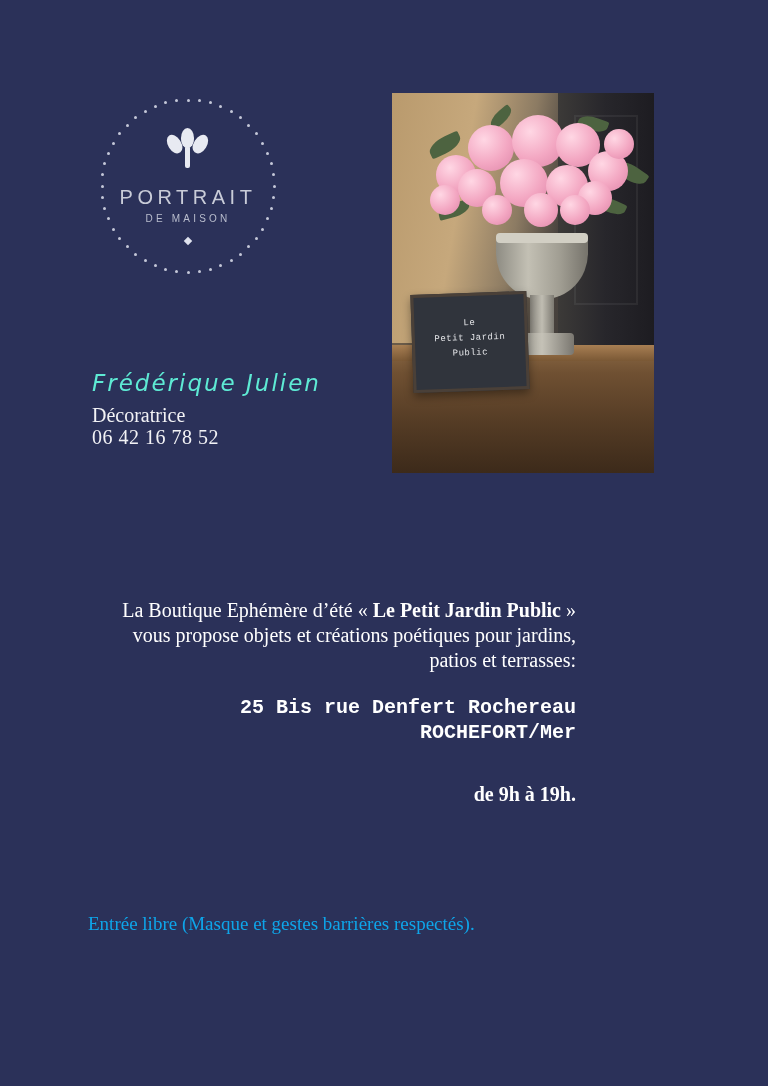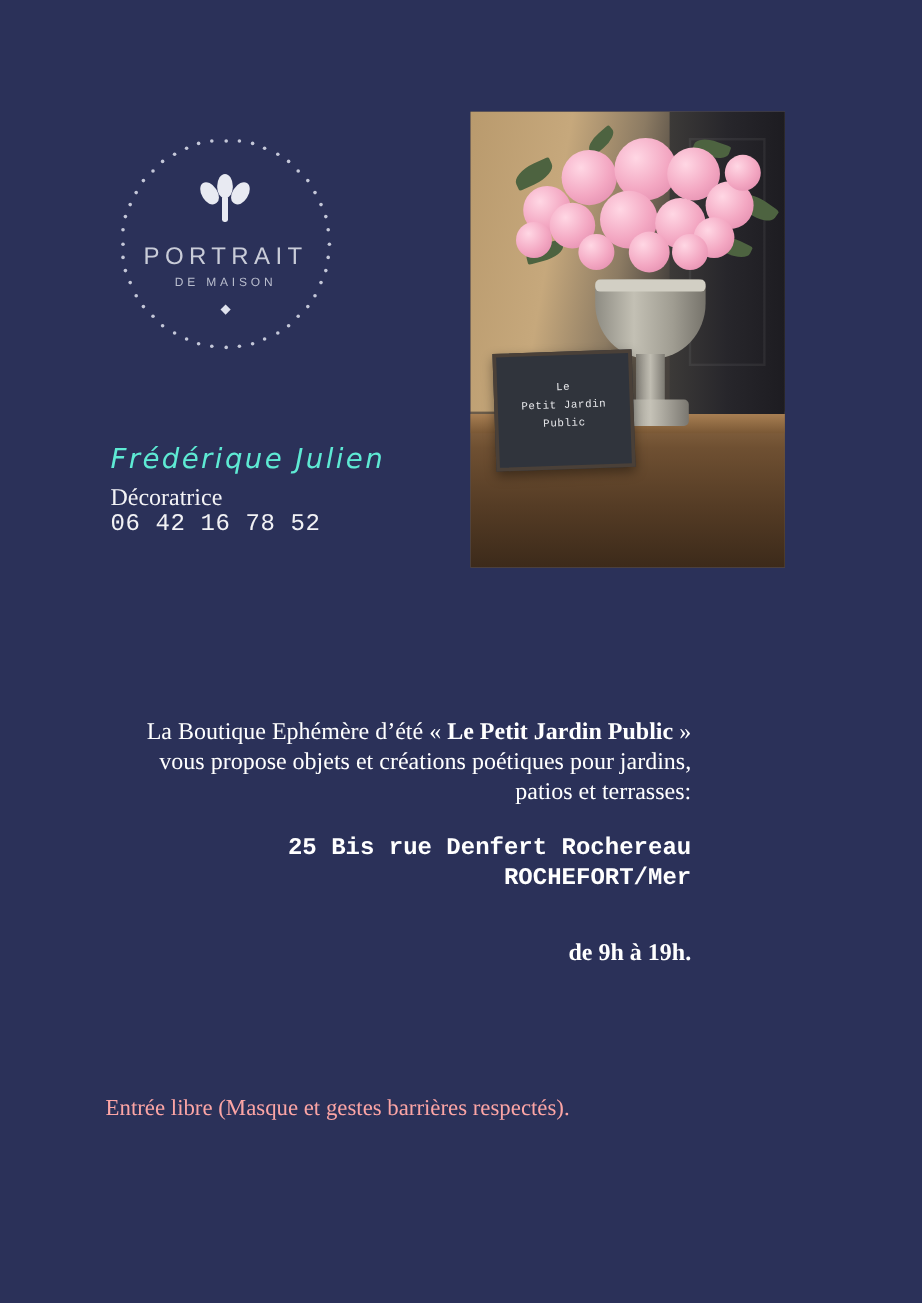--- a/index.html
+++ b/index.html
@@ -13,21 +13,21 @@
     font-family: "Liberation Serif", serif;
     color: #ffffff;
     position: relative;
     overflow: hidden;
   }
 
   
   .logo-block {
     position: absolute;
     left: 98px;
-    top: 113px;
+    top: 96px;
     width: 180px;
     height: 180px;
   }
   .logo-dots {
     position: absolute;
     inset: 0;
     border-radius: 50%;
   }
   .logo-dots span {
     position: absolute;
@@ -218,21 +218,20 @@
     font-size: 20px;
     color: #f2f2f5;
   }
   .phone {
     position: absolute;
     left: 92px;
     top: 426px;
     font-size: 20px;
     letter-spacing: .5px;
     color: #f2f2f5;
-    font-family: Liberation Mono, monospace;
   }
 
   
   .copy {
     position: absolute;
     left: 88px;
     top: 586px;
     width: 500px;
     font-size: 20px;
     line-height: 25px;
@@ -241,21 +240,21 @@
   .copy p { margin: 12px; text-align: right; }
   .copy .intro { margin-bottom: 22px; }
   .copy b { font-weight: bold; }
   .addr { font-weight: bold; margin-bottom: 22px; font-family: Liberation Mono, monospace; }
   .dates { font-weight: bold; }
   .footer-note {
     position: absolute;
     left: 88px;
     top: 913px;
     font-size: 19px;
-    color: #fca5a5;
+    color: #0ea5e9;
   }
 </style>
 </head>
 <body>
 
 <div class="logo-block">
   <div class="logo-dots" id="dots">
       <span style="left: 174.5px; top: 88.5px;"></span>
       <span style="left: 173.764px; top: 99.7253px;"></span>
       <span style="left: 171.57px; top: 110.758px;"></span>

